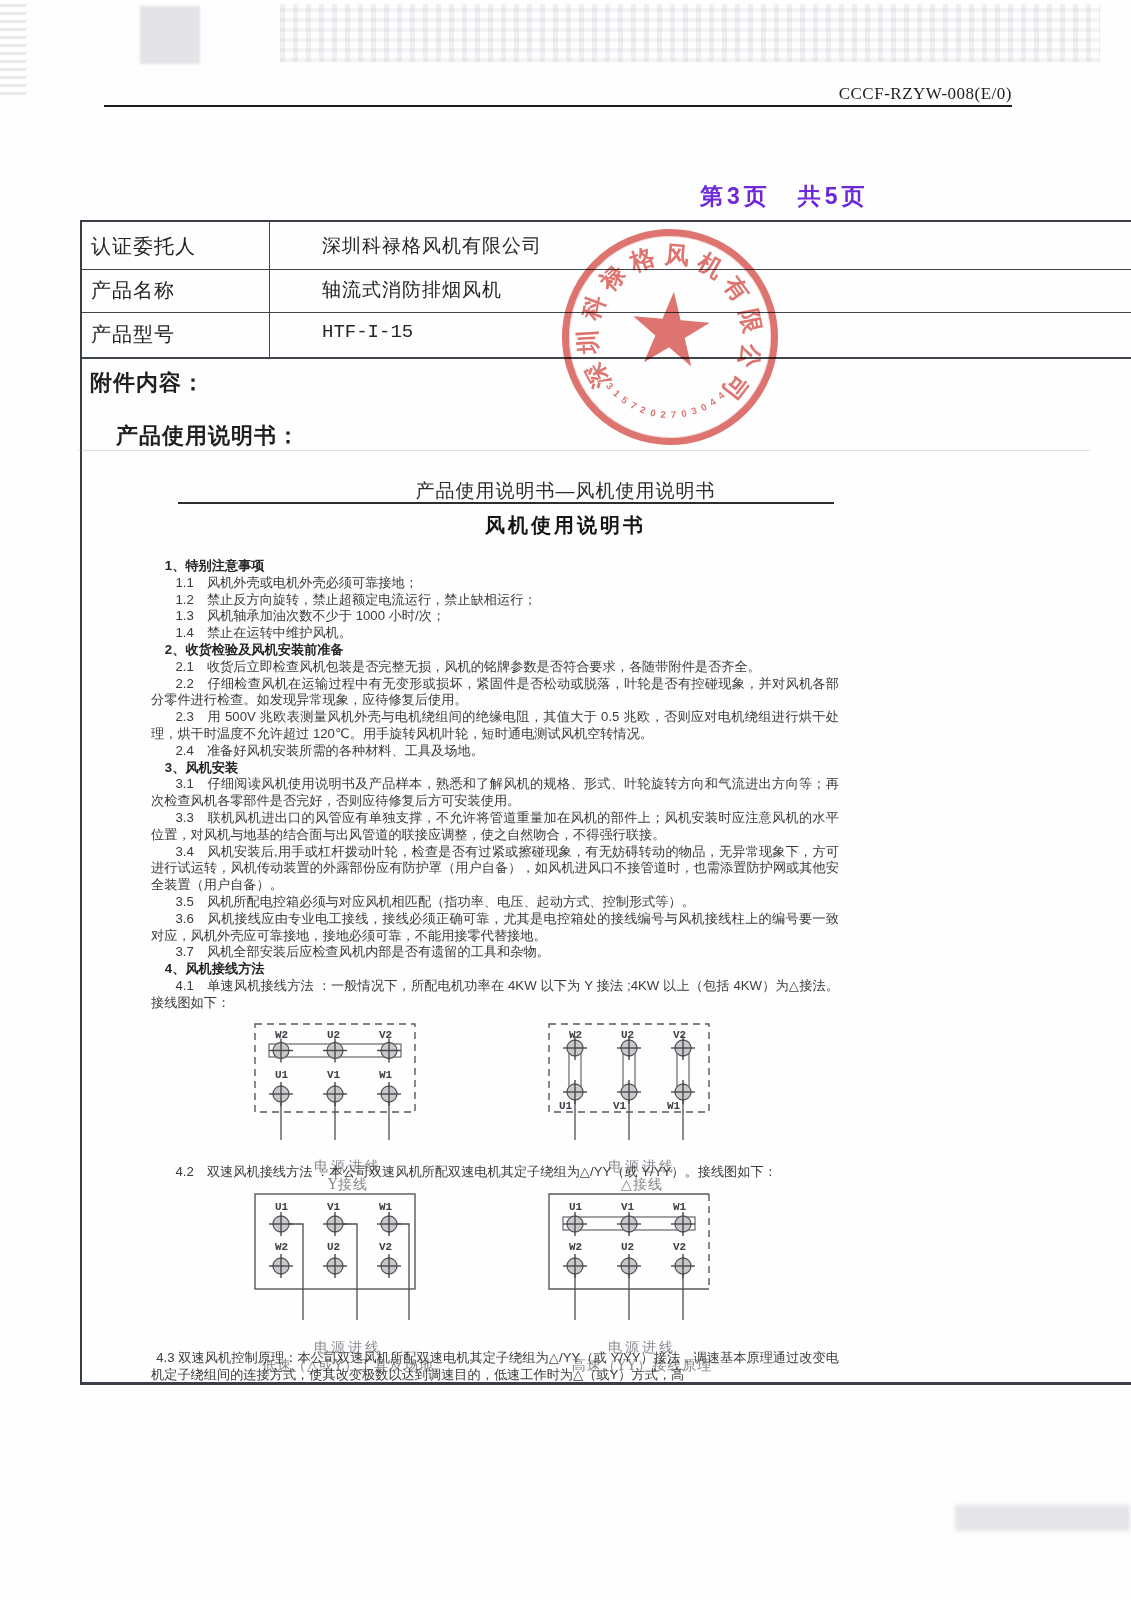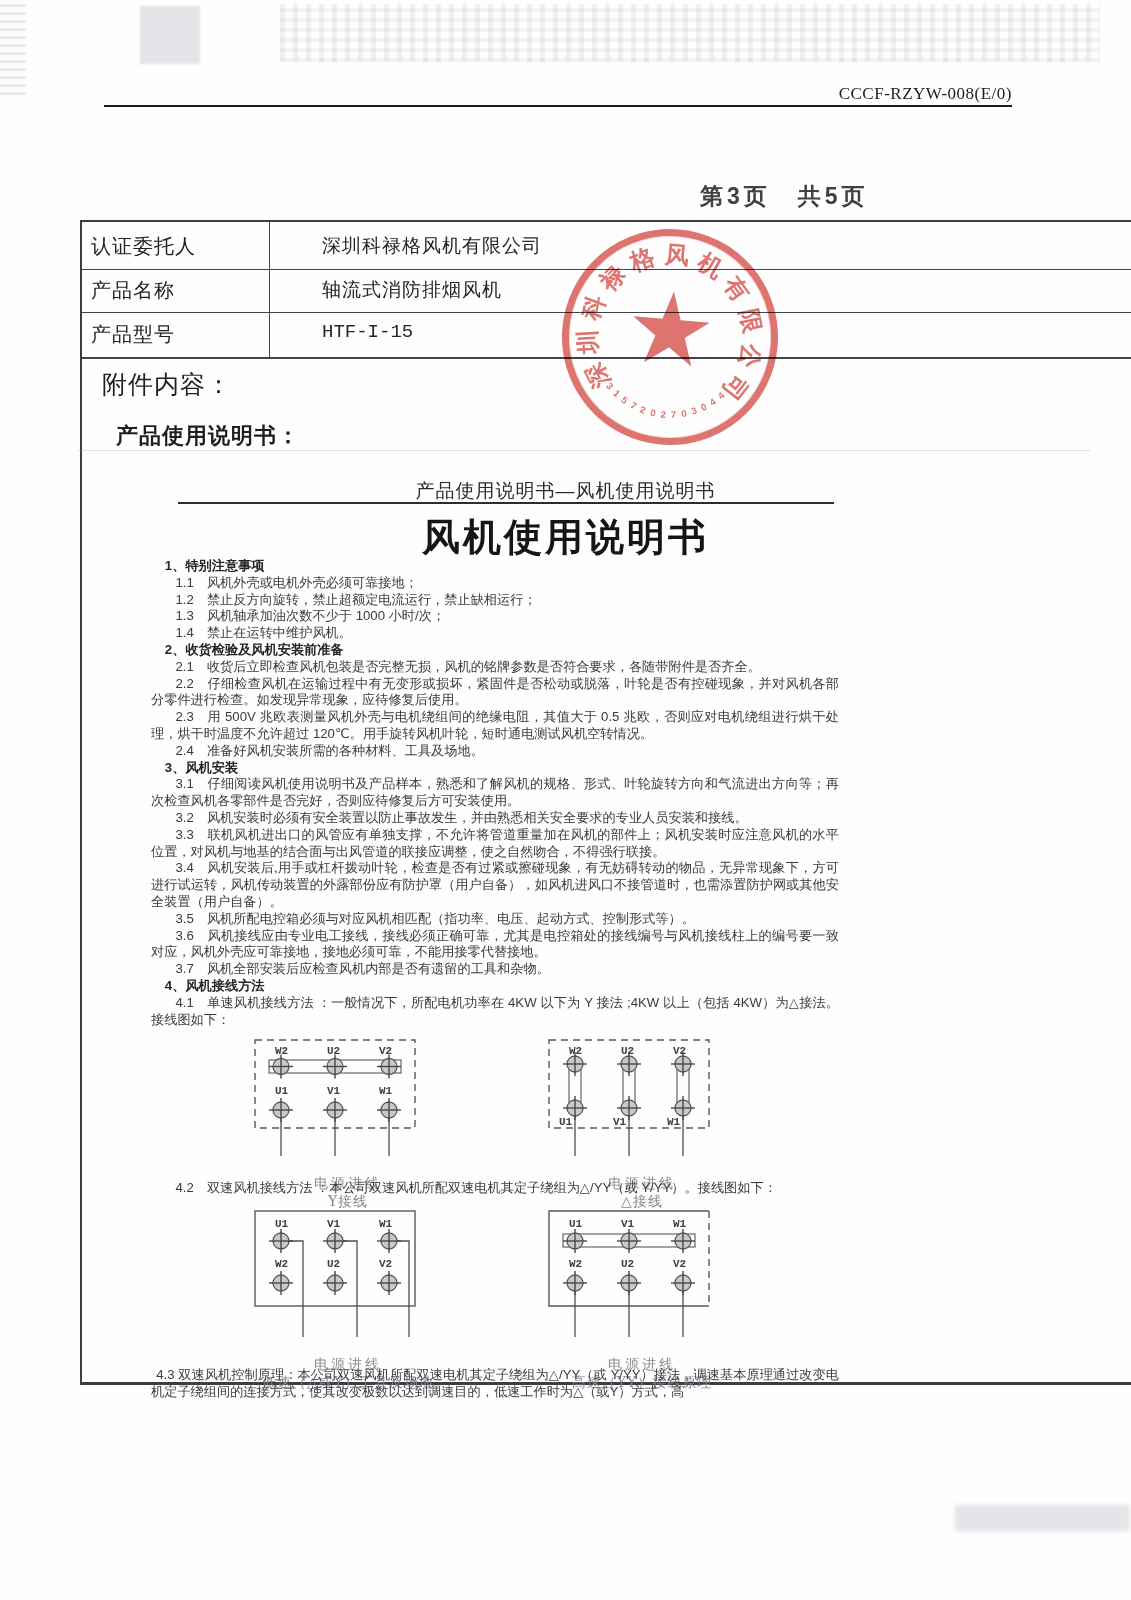--- a/index.html
+++ b/index.html
@@ -18,35 +18,35 @@
   .n-left-strip{left:0;top:0;width:26px;height:95px;
     background:repeating-linear-gradient(0deg,rgba(140,142,165,.18) 0 3px,transparent 3px 8px);filter:blur(.5px);}
   .n-bottom{left:955px;top:1505px;width:175px;height:26px;background:rgba(160,162,180,.28);filter:blur(2px);}
 
   
   .doc-code{position:absolute;top:84px;right:119px;font-family:"Liberation Serif","DejaVu Serif",serif;
     font-size:17px;color:#1d1d1d;letter-spacing:.5px;}
   .top-rule{position:absolute;left:104px;top:105px;width:908px;height:2px;background:#1c1c1c;}
   .main-title{position:absolute;left:0;top:113px;width:1131px;text-align:center;
     font-size:33px;font-weight:bold;color:#111;letter-spacing:2px;}
-  .page-num{position:absolute;left:700px;top:181px;font-size:23px;font-weight:bold;color:#404040;letter-spacing:4px;}
+  .page-num{position:absolute;left:700px;top:181px;font-size:23px;font-weight:bold;color:#6d28d9;letter-spacing:4px;}
 
   
   .outer-box{position:absolute;left:80px;top:220px;width:1058px;height:1165px;
     border:2px solid #3a3f46;border-bottom-width:3px;box-sizing:border-box;background:transparent;}
   .hline{position:absolute;left:0;width:100%;height:1px;background:#40454c;}
   .hl1{top:47px;} .hl2{top:90px;} .hl3{top:135px;height:2px;}
   .vline{position:absolute;left:187px;top:0;width:1px;height:136px;background:#40454c;}
   .cell-label{position:absolute;left:9px;font-size:20px;color:#222;
     font-family:"Liberation Serif","DejaVu Serif",serif;letter-spacing:1px;}
   .cell-value{position:absolute;left:200px;font-size:19px;color:#262626;
     font-family:"Liberation Serif","DejaVu Serif",serif;letter-spacing:1px;margin-left:40px;}
   .r1{top:11px;} .r2{top:55px;} .r3{top:99px;}
   .mono{font-family:"Liberation Mono","DejaVu Sans Mono",monospace;letter-spacing:0;}
-  .attach-label{position:absolute;left:20px;top:146px;font-size:25px;font-weight:400;color:#1f1f1f;letter-spacing:1px;}
+  .attach-label{position:absolute;left:8px;top:146px;font-size:22px;font-weight:700;color:#1f1f1f;letter-spacing:1px;}
   .attach-item{position:absolute;left:34px;top:199px;font-size:22px;font-weight:600;color:#1f1f1f;letter-spacing:1px;}
   .faint-line{position:absolute;left:78px;top:450px;width:1012px;height:1px;background:rgba(150,152,165,.30);}
 
   
   .stamp{position:absolute;left:562px;top:229px;width:216px;height:216px;
     mix-blend-mode:multiply;opacity:.85;transform:rotate(5deg);color:#d95b55;}
   .stamp-ring{position:absolute;inset:0;border:7px solid currentColor;border-radius:50%;
     box-shadow:inset 0 0 0 1px rgba(217,91,85,.25);}
   .stamp-star{position:absolute;left:0;top:50px;width:216px;text-align:center;
     font-size:100px;line-height:100px;color:currentColor;}
@@ -54,21 +54,21 @@
     font-size:24px;line-height:26px;text-align:center;font-weight:bold;color:currentColor;
     font-family:"DejaVu Sans",sans-serif;}
   .stamp-digit{position:absolute;left:50%;top:50%;width:10px;height:12px;margin:-6px 0 0 -5px;
     font-size:9.5px;line-height:12px;text-align:center;font-weight:bold;color:currentColor;}
 
   
   .manual-header{position:absolute;left:0;top:478px;width:1131px;text-align:center;
     font-size:19px;color:#2b2b2b;letter-spacing:1px;}
   .manual-rule{position:absolute;left:178px;top:502px;width:656px;height:2px;background:#2d2d2d;}
   .manual-title{position:absolute;left:0;top:512px;width:1131px;text-align:center;
-    font-size:38px;font-weight:bold;color:#151515;letter-spacing:3px;}
+    font-size:20px;font-weight:bold;color:#151515;letter-spacing:3px;}
 
   .manual-body{position:absolute;left:151px;top:558px;width:688px;
     font-size:13.2px;line-height:16.8px;color:#3b3b3b;text-align:justify;}
   .manual-body p{margin:0;}
   .ph{font-weight:bold;color:#252525;text-indent:1.05em;}
   .pi{text-indent:1.85em;}
   .p43{text-indent:.4em;}
 
   
   .diagram-row{display:flex;justify-content:center;gap:44px;}
@@ -159,21 +159,20 @@
         <p class="pi">1.2　禁止反方向旋转，禁止超额定电流运行，禁止缺相运行；</p>
         <p class="pi">1.3　风机轴承加油次数不少于 1000 小时/次；</p>
         <p class="pi">1.4　禁止在运转中维护风机。</p>
         <p class="ph">2、收货检验及风机安装前准备</p>
         <p class="pi">2.1　收货后立即检查风机包装是否完整无损，风机的铭牌参数是否符合要求，各随带附件是否齐全。</p>
         <p class="pi">2.2　仔细检查风机在运输过程中有无变形或损坏，紧固件是否松动或脱落，叶轮是否有控碰现象，并对风机各部分零件进行检查。如发现异常现象，应待修复后使用。</p>
         <p class="pi">2.3　用 500V 兆欧表测量风机外壳与电机绕组间的绝缘电阻，其值大于 0.5 兆欧，否则应对电机绕组进行烘干处理，烘干时温度不允许超过 120℃。用手旋转风机叶轮，短时通电测试风机空转情况。</p>
         <p class="pi">2.4　准备好风机安装所需的各种材料、工具及场地。</p>
         <p class="ph">3、风机安装</p>
         <p class="pi">3.1　仔细阅读风机使用说明书及产品样本，熟悉和了解风机的规格、形式、叶轮旋转方向和气流进出方向等；再次检查风机各零部件是否完好，否则应待修复后方可安装使用。</p>
-        <p class="pi">3.2　风机安装时必须有安全装置以防止事故发生，并由熟悉相关安全要求的专业人员安装和接线。</p>
         <p class="pi">3.3　联机风机进出口的风管应有单独支撑，不允许将管道重量加在风机的部件上；风机安装时应注意风机的水平位置，对风机与地基的结合面与出风管道的联接应调整，使之自然吻合，不得强行联接。</p>
         <p class="pi">3.4　风机安装后,用手或杠杆拨动叶轮，检查是否有过紧或擦碰现象，有无妨碍转动的物品，无异常现象下，方可进行试运转，风机传动装置的外露部份应有防护罩（用户自备），如风机进风口不接管道时，也需添置防护网或其他安全装置（用户自备）。</p>
         <p class="pi">3.5　风机所配电控箱必须与对应风机相匹配（指功率、电压、起动方式、控制形式等）。</p>
         <p class="pi">3.6　风机接线应由专业电工接线，接线必须正确可靠，尤其是电控箱处的接线编号与风机接线柱上的编号要一致对应，风机外壳应可靠接地，接地必须可靠，不能用接零代替接地。</p>
         <p class="pi">3.7　风机全部安装后应检查风机内部是否有遗留的工具和杂物。</p>
         <p class="ph">4、风机接线方法</p>
         <p class="pi">4.1　单速风机接线方法 ：一般情况下，所配电机功率在 4KW 以下为 Y 接法 ;4KW 以上（包括 4KW）为△接法。接线图如下：</p>
       </div>
 
     <div class="diagram-row dr1">

